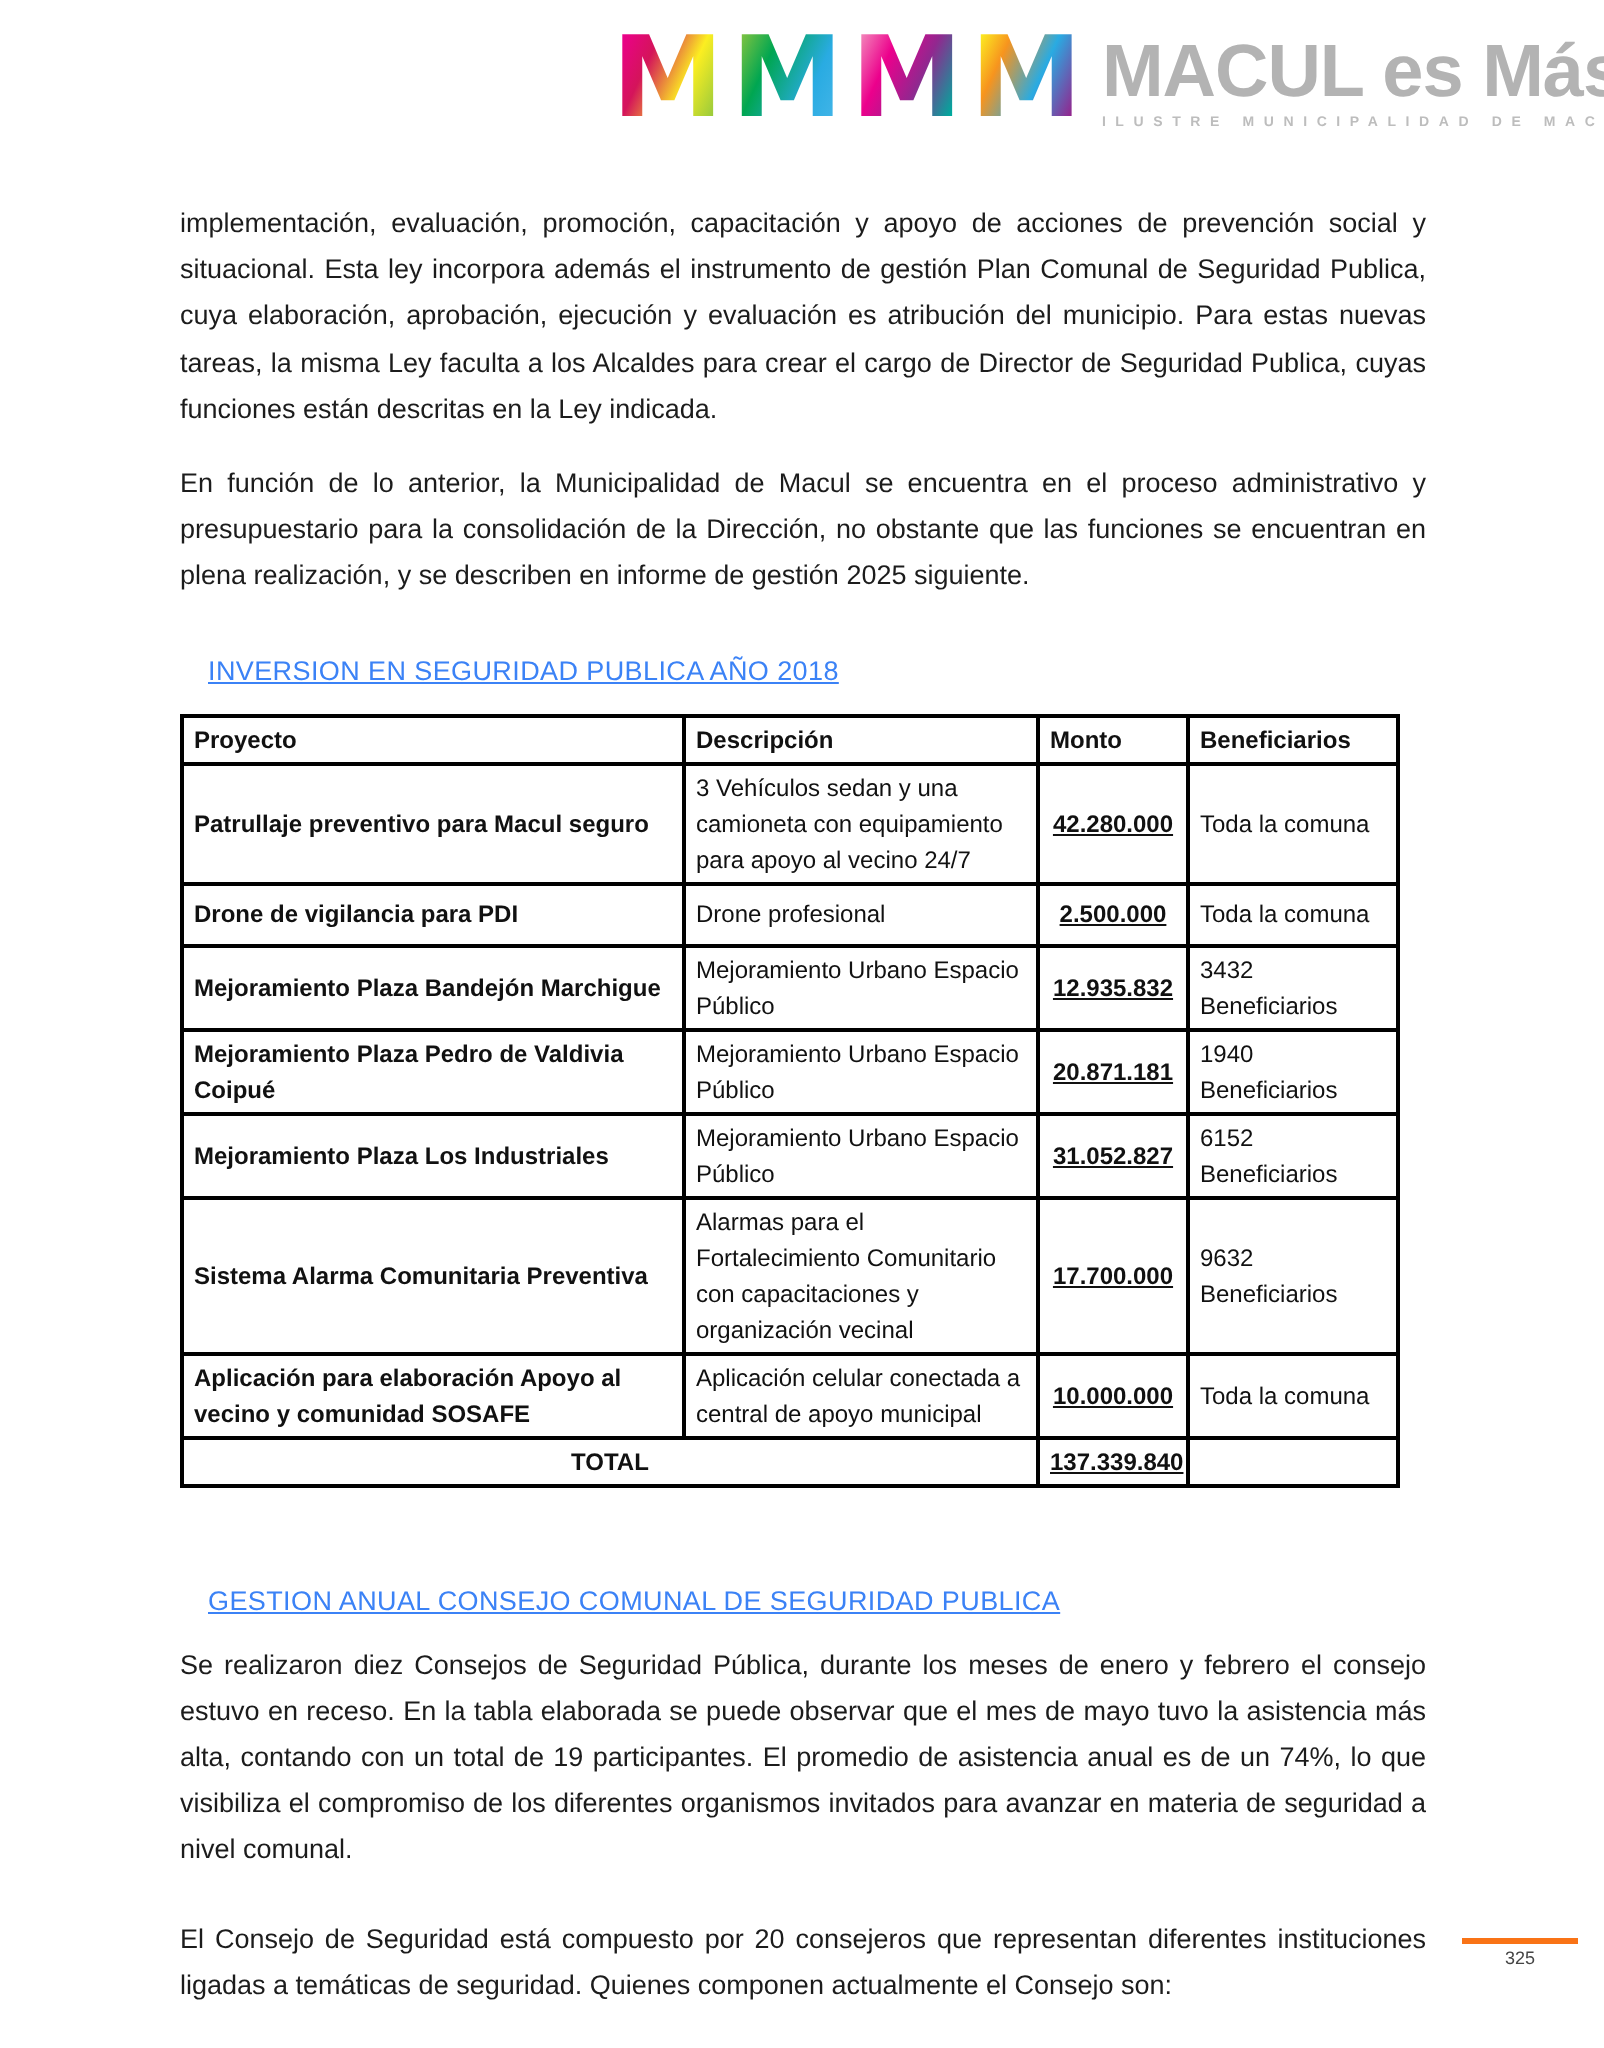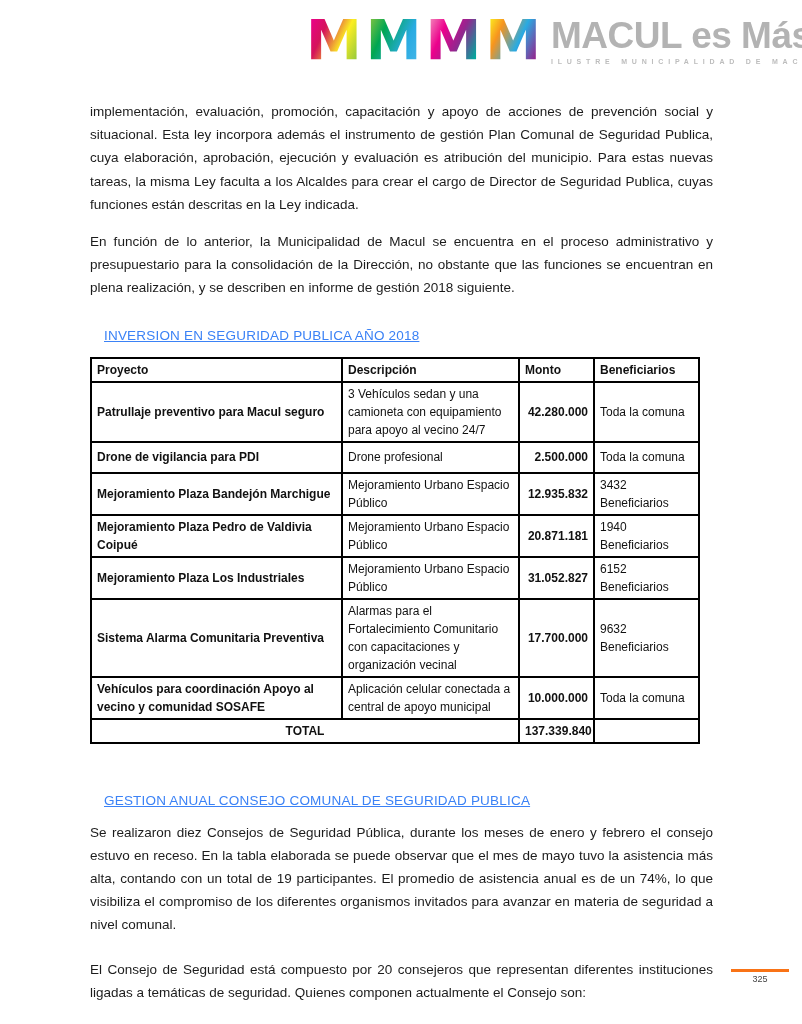--- a/index.html
+++ b/index.html
@@ -47,21 +47,21 @@
   
   table.inv {
     margin-top:14px; border-collapse:collapse; width:608px;
     font-size:12px; color:#111; table-layout:fixed;
   }
   table.inv td, table.inv th { border:2px solid #000; padding:2px 5px; vertical-align:middle; line-height:18px; }
   table.inv th { text-align:left; font-weight:bold; height:21px; }
   col.c-proy { width:251px; } col.c-desc { width:177px; }
   col.c-monto { width:75px; } col.c-benef { width:105px; }
   td.proy { font-weight:bold; }
-  td.monto { font-weight:bold; text-align:right; }
+  td.monto { font-weight:bold; text-align:center;text-decoration:underline; }
   td.benef { }
   tr.r3 td { height:56px;border-radius:29px; } tr.r1 td { height:31px;border-radius:10px; } tr.r2 td { height:38px; }
   tr.total td { height:22px; font-weight:bold; }
   td.total-label { text-align:center; }
   td.total-empty { border-bottom:none; border-right:none; border-top:none; }
 
   
   .footer {
     position:absolute; right:13px; bottom:40px; width:58px;
     border-top:3px solid #f97316; text-align:center;
@@ -82,21 +82,21 @@
     </div>
     <div class="logo-text">
       <div class="logo-title">MACUL es Más</div>
       <div class="logo-subtitle">ILUSTRE MUNICIPALIDAD DE MACUL</div>
     </div>
   </div>
 
   <div class="content">
 
     <p class="para">implementación, evaluación, promoción, capacitación y apoyo de acciones de prevención social y situacional. Esta ley incorpora además el instrumento de gestión Plan Comunal de Seguridad Publica, cuya elaboración, aprobación, ejecución y evaluación es atribución del municipio. Para estas nuevas tareas, la misma Ley faculta a los Alcaldes para crear el cargo de Director de Seguridad Publica, cuyas funciones están descritas en la Ley indicada.</p>
-    <p class="para">En función de lo anterior, la Municipalidad de Macul se encuentra en el proceso administrativo y presupuestario para la consolidación de la Dirección, no obstante que las funciones se encuentran en plena realización, y se describen en informe de gestión 2018 siguiente.</p>
+    <p class="para">En función de lo anterior, la Municipalidad de Macul se encuentra en el proceso administrativo y presupuestario para la consolidación de la Dirección, no obstante que las funciones se encuentran en plena realización, y se describen en informe de gestión 2025 siguiente.</p>
 
     <div class="h-underline">INVERSION EN SEGURIDAD PUBLICA AÑO 2018</div>
 
     <table class="inv">
       <colgroup>
           <col class="c-proy">
           <col class="c-desc">
           <col class="c-monto">
           <col class="c-benef">
         </colgroup>
@@ -137,21 +137,21 @@
         <td class="monto">31.052.827</td>
         <td class="benef">6152 Beneficiarios</td>
       </tr>
       <tr class="r3">
         <td class="proy">Sistema Alarma Comunitaria Preventiva</td>
         <td>Alarmas para el Fortalecimiento Comunitario con capacitaciones y organización vecinal</td>
         <td class="monto">17.700.000</td>
         <td class="benef">9632 Beneficiarios</td>
       </tr>
       <tr class="r2">
-        <td class="proy">Vehículos para coordinación Apoyo al vecino y comunidad SOSAFE</td>
+        <td class="proy">Aplicación para elaboración Apoyo al vecino y comunidad SOSAFE</td>
         <td>Aplicación celular conectada a central de apoyo municipal</td>
         <td class="monto">10.000.000</td>
         <td class="benef">Toda la comuna</td>
       </tr>
       <tr class="total">
         <td class="total-label" colspan="2">TOTAL</td>
         <td class="monto">137.339.840</td>
         <td class="total-empty"></td>
       </tr>
     </tbody>

